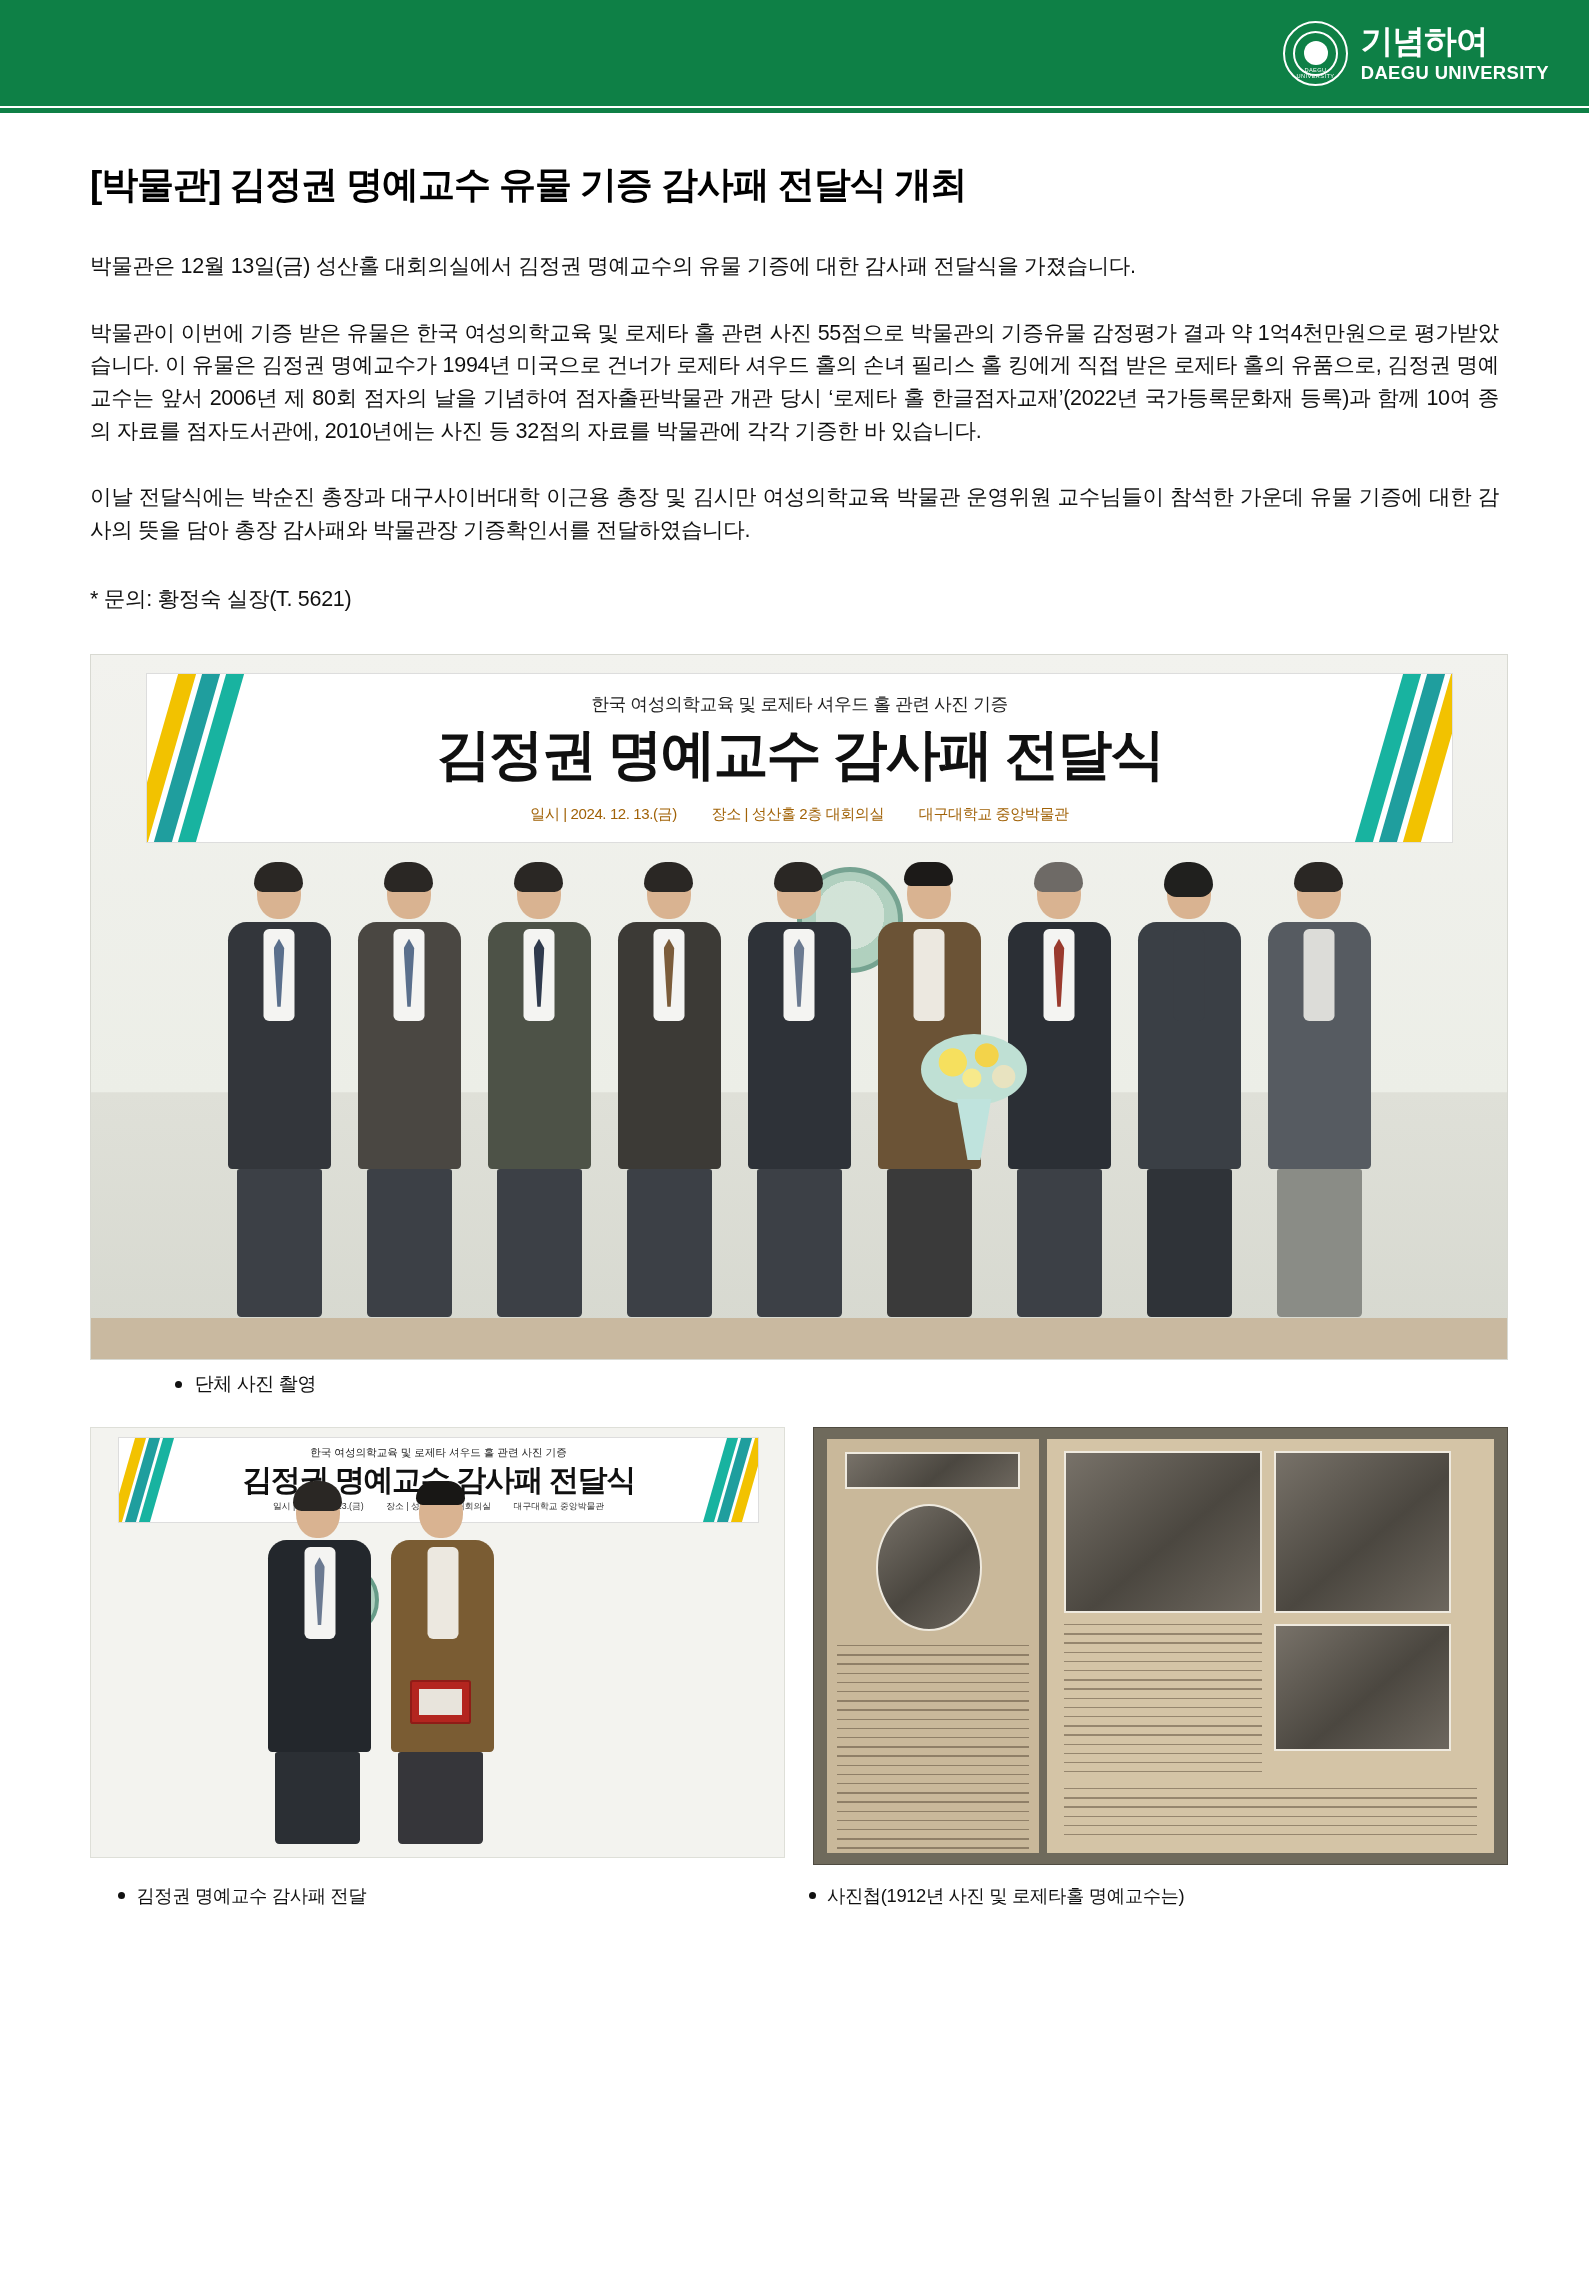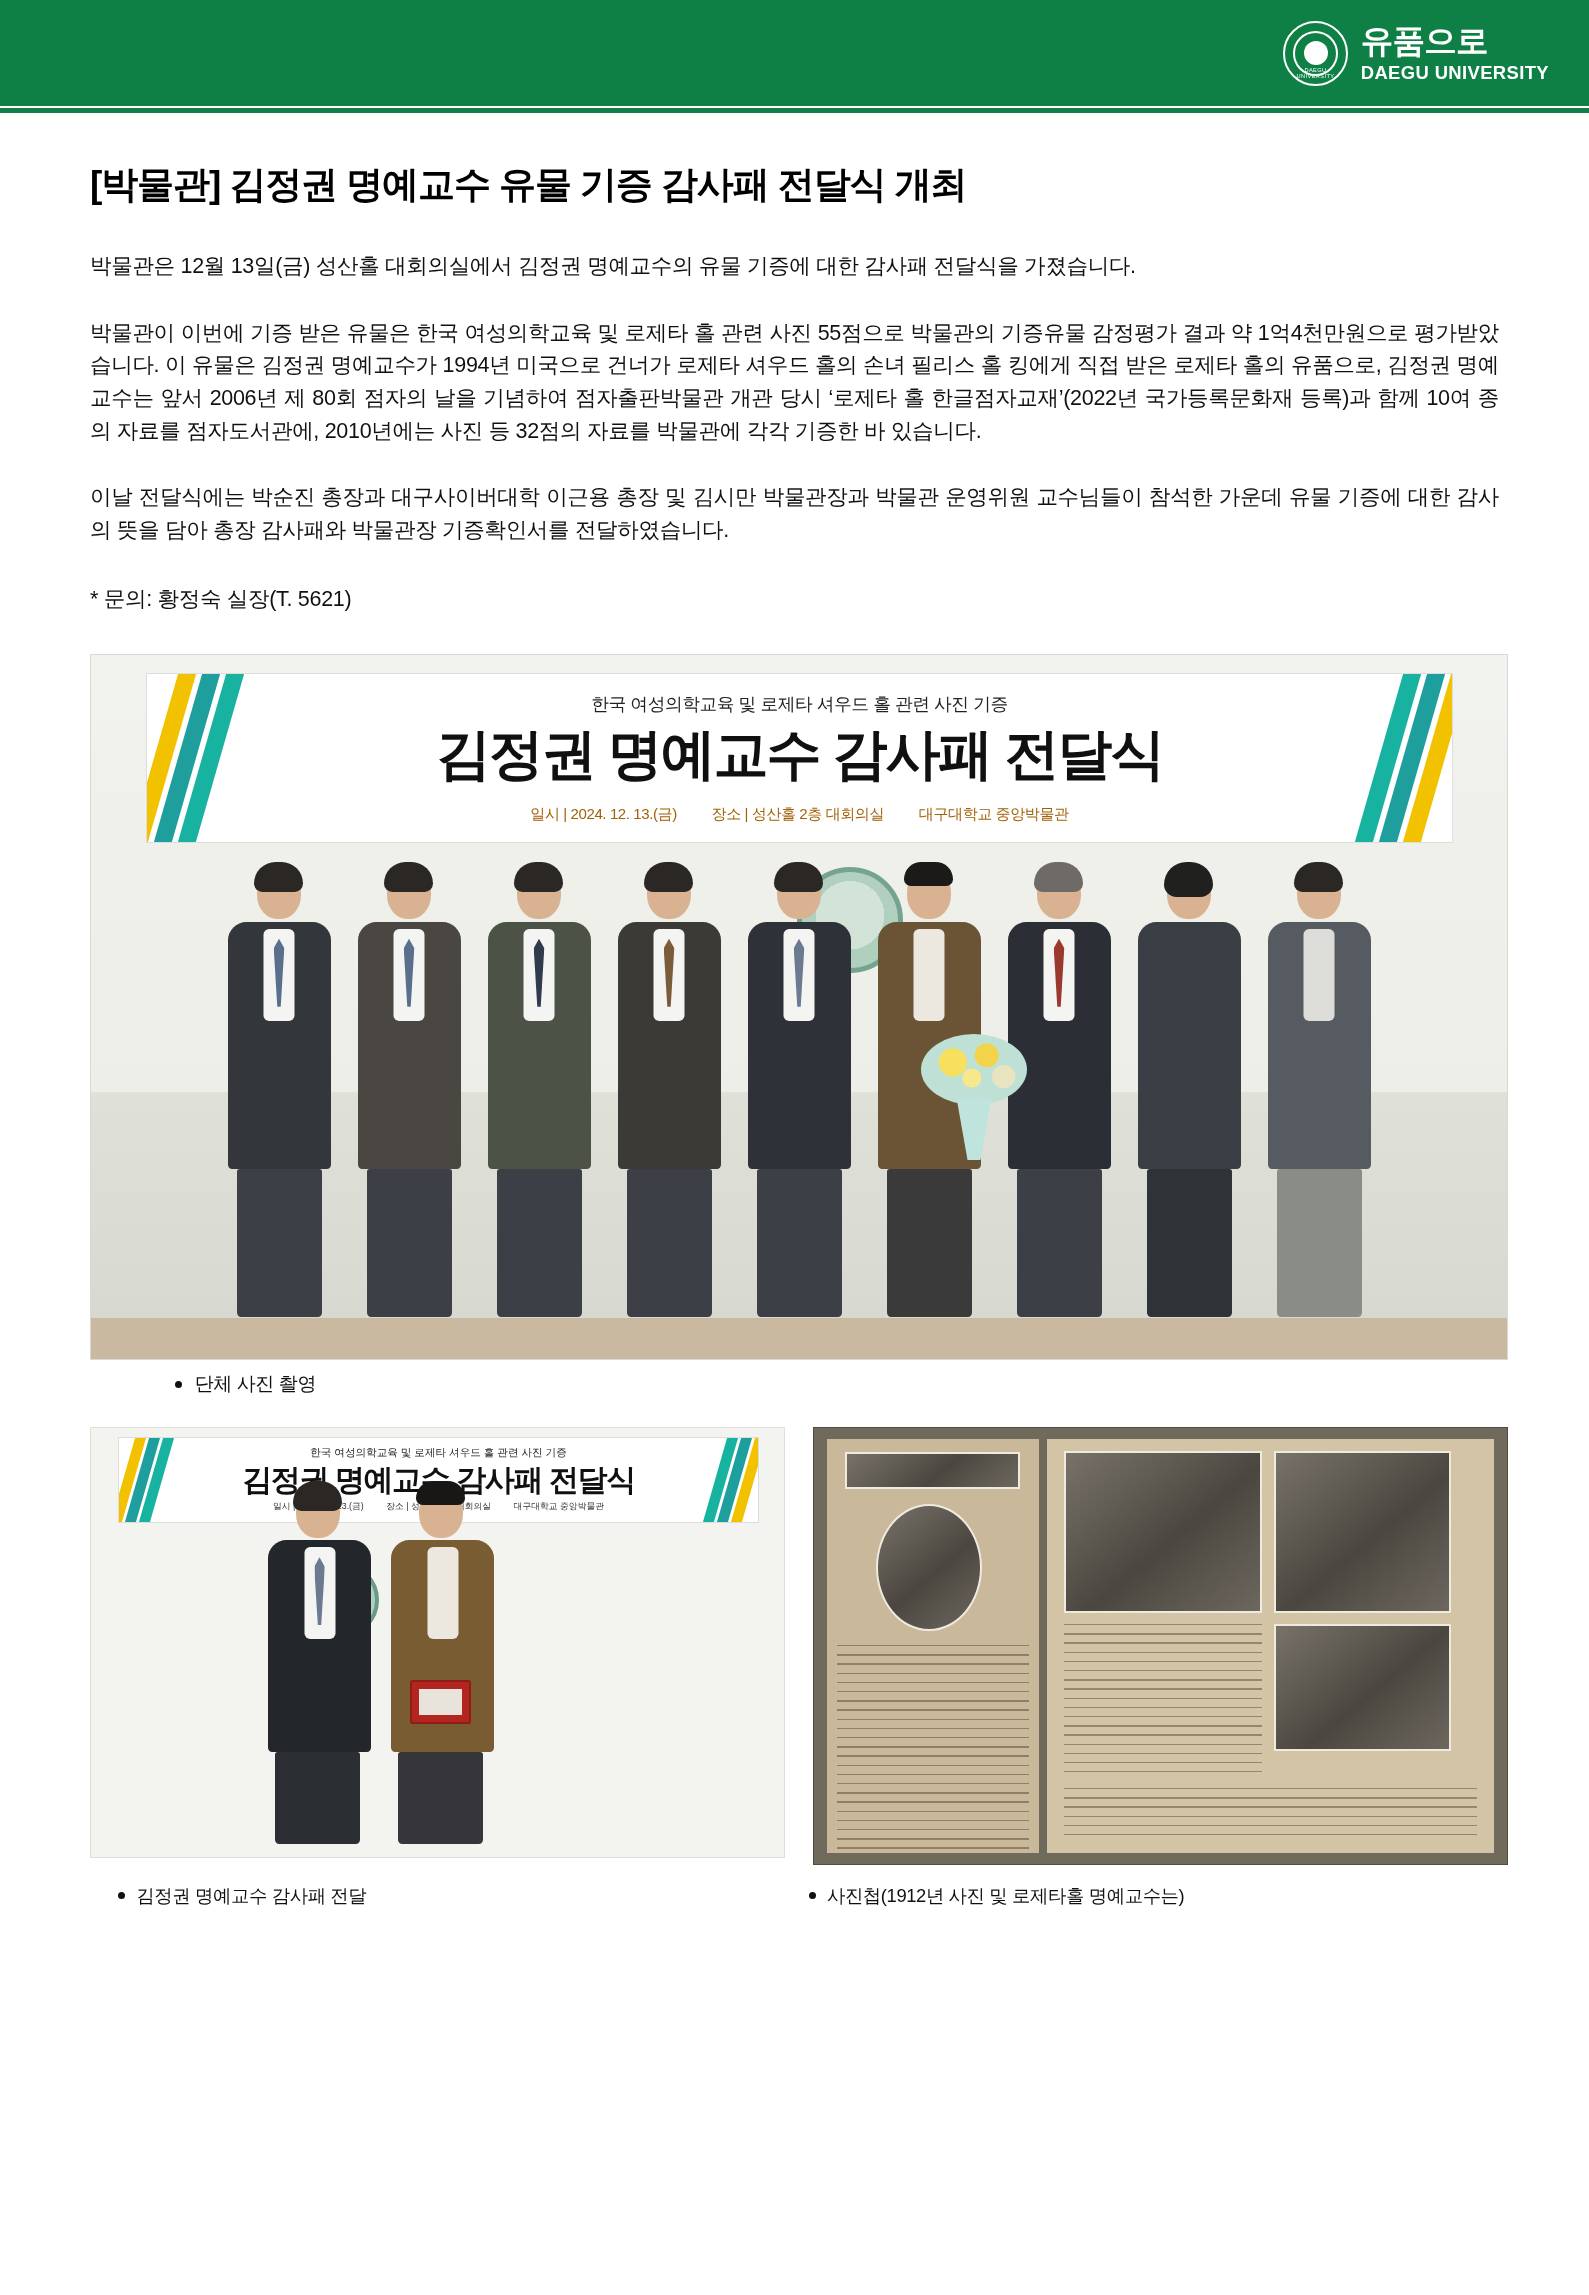--- a/index.html
+++ b/index.html
@@ -297,34 +297,34 @@
 
 <div class="header">
   <div class="brand">
     <div class="brand-seal">
       <div class="inner-ring">
           <div class="seal-core"></div>
         </div>
       <div class="seal-text">DAEGU UNIVERSITY</div>
     </div>
     <div class="brand-names">
-      <div class="brand-ko">유품으로</div>
+      <div class="brand-ko">기념하여</div>
       <div class="brand-en">DAEGU UNIVERSITY</div>
     </div>
   </div>
 </div>
 <div class="header-underline"></div>
 
 <div class="content">
 
   <h1 class="doc-title">[박물관] 김정권 명예교수 유물 기증 감사패 전달식 개최</h1>
 
   <p class="para first">박물관은 12월 13일(금) 성산홀 대회의실에서 김정권 명예교수의 유물 기증에 대한 감사패 전달식을 가졌습니다.</p>
   <p class="para">박물관이 이번에 기증 받은 유물은 한국 여성의학교육 및 로제타 홀 관련 사진 55점으로 박물관의 기증유물 감정평가 결과 약 1억4천만원으로 평가받았습니다. 이 유물은 김정권 명예교수가 1994년 미국으로 건너가 로제타 셔우드 홀의 손녀 필리스 홀 킹에게 직접 받은 로제타 홀의 유품으로, 김정권 명예교수는 앞서 2006년 제 80회 점자의 날을 기념하여 점자출판박물관 개관 당시 ‘로제타 홀 한글점자교재’(2022년 국가등록문화재 등록)과 함께 10여 종의 자료를 점자도서관에, 2010년에는 사진 등 32점의 자료를 박물관에 각각 기증한 바 있습니다.</p>
-  <p class="para">이날 전달식에는 박순진 총장과 대구사이버대학 이근용 총장 및 김시만 박물관장과 박물관 운영위원 교수님들이 참석한 가운데 유물 기증에 대한 감사의 뜻을 담아 총장 감사패와 박물관장 기증확인서를 전달하였습니다.</p>
+  <p class="para">이날 전달식에는 박순진 총장과 대구사이버대학 이근용 총장 및 김시만 여성의학교육 박물관 운영위원 교수님들이 참석한 가운데 유물 기증에 대한 감사의 뜻을 담아 총장 감사패와 박물관장 기증확인서를 전달하였습니다.</p>
   <p class="contact">* 문의: 황정숙 실장(T. 5621)</p>
 
   <div class="figures">
 
     <div class="fig-main">
       <div class="stage-wall"></div>
 
       <div class="banner">
         <div class="chev ribbon-left">
           <div class="chev c1" style="position:absolute;top:0;height:100%;width:18.4px;"></div>

